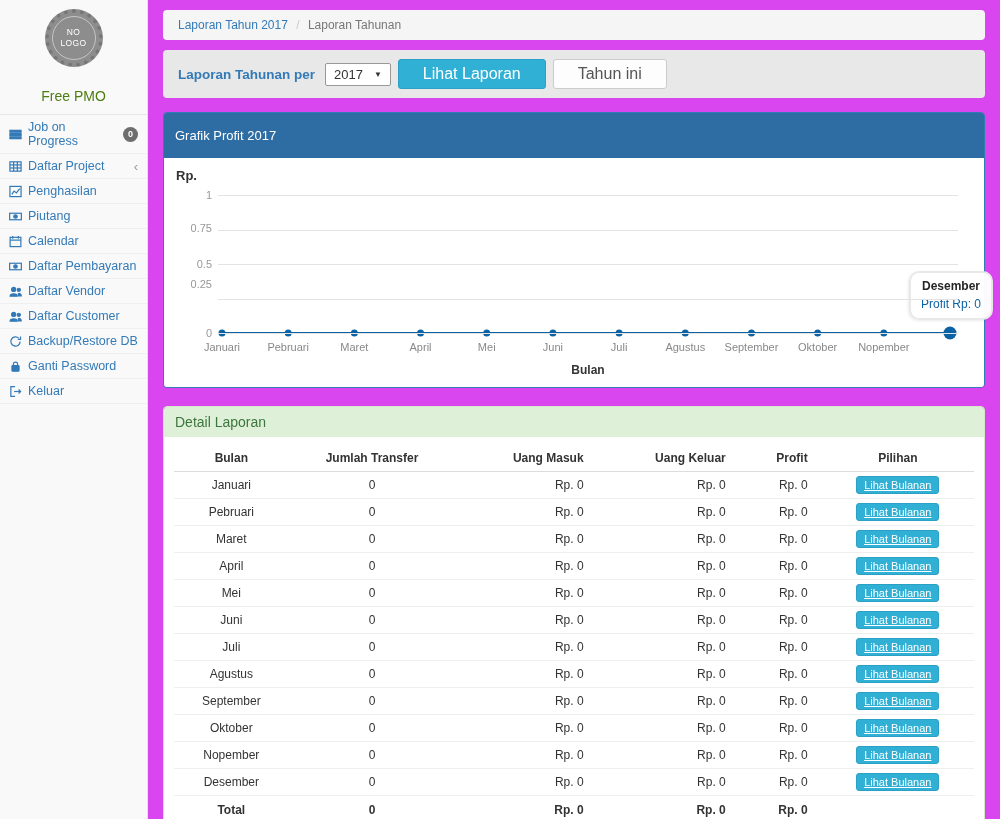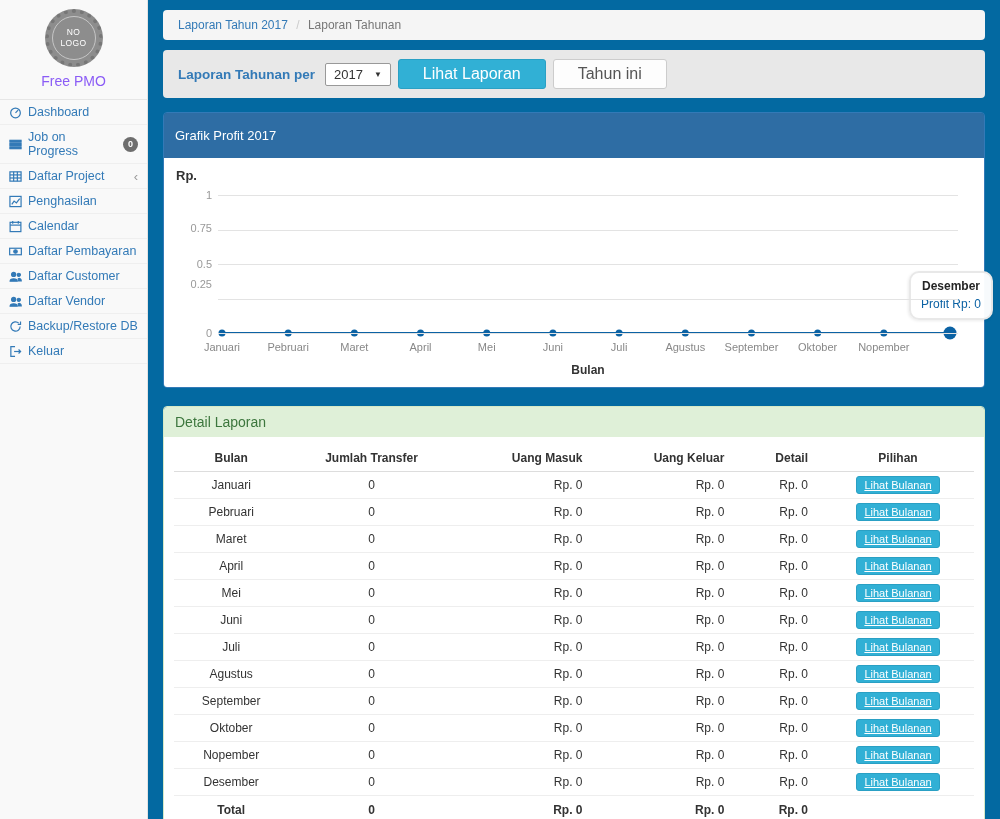--- a/index.html
+++ b/index.html
@@ -8,29 +8,29 @@
   a { text-decoration:none; }
 
   .page { display:flex; width:1000px; height:819px; }
 
   
   .sidebar { width:148px; flex-shrink:0; background:#f9f9f9; border-right:1px solid #e3e3e3; }
   .logo-wrap { padding:9px 0 10px; text-align:center; border-bottom:1px solid #e6e6e6; }
   .logo { position:relative; width:58px; height:58px; margin:0 auto; background:#8d8d8d; border:4px dotted #777; border-radius:50%; display:flex; align-items:center; justify-content:center; }
   .logo::after { content:""; position:absolute; inset:3px; border:1px solid #c6c6c6; border-radius:50%; }
   .logo-text { width:34px; color:#fff; font-size:8.5px; line-height:1.25; letter-spacing:.4px; text-align:center; }
-  .brand { margin-top:6px; color:#8b5cf6; font-size:14px; }
+  .brand { margin-top:21px; color:#4d7c0f; font-size:14px; }
   .nav a { display:flex; align-items:center; gap:6px; padding:5px 9px; border-bottom:1px solid #efefef; color:#337ab7; font-size:12.5px; }
   .si { width:13px; height:13px; flex-shrink:0; stroke:currentColor; fill:none; }
   .si * { stroke-width:1.3; }
   .badge0 { margin-left:auto; background:#6e6e6e; color:#fff; min-width:15px; height:15px; border-radius:8px; font-size:9px; line-height:15px; text-align:center; font-weight:bold; padding:0 2px; }
   .chev { margin-left:auto; color:#999; font-size:13px; line-height:1; }
 
   
-  .main { flex:1; display:flex; flex-direction:column; background:#0369a1; min-width:0; }
+  .main { flex:1; display:flex; flex-direction:column; background:#d946ef; min-width:0; }
   .content { flex:1; padding:10px 15px 0 15px; }
 
   .breadcrumb { background:#f5f5f5; border-radius:4px; padding:8px 15px; font-size:12px; color:#777; margin-bottom:10px; }
   .breadcrumb a { color:#337ab7; }
   .breadcrumb .sep { color:#ccc; margin:0 5px; }
 
   .filter-bar { background:#e8e8e8; border-radius:4px; padding:9px 15px; display:flex; align-items:center; gap:7px; margin-bottom:14px; }
   .filter-label { color:#337ab7; font-weight:bold; font-size:13.5px; margin-right:3px; }
   .year-select { background:#fff; border:1px solid #999; border-radius:2px; padding:3px 8px; font-size:13px; display:flex; align-items:center; gap:11px; cursor:default; }
   .year-select .caret { font-size:8px; color:#333; }
@@ -75,27 +75,20 @@
   <div class="sidebar">
     <div class="logo-wrap">
       <div class="logo">
         <div class="logo-text">NO LOGO</div>
       </div>
       <div class="brand">Free PMO</div>
     </div>
     <div class="nav">
       <a>
         <svg class="si" viewBox="0 0 14 14">
-            <circle cx="7" cy="7.5" r="5.2"></circle>
-            <line x1="7" y1="7.5" x2="9.8" y2="4.4"></line>
-          </svg>
-        <span>Dashboard</span>
-      </a>
-      <a>
-        <svg class="si" viewBox="0 0 14 14">
             <rect x="1" y="2.5" width="12" height="2" fill="currentColor"></rect>
             <rect x="1" y="6" width="12" height="2" fill="currentColor"></rect>
             <rect x="1" y="9.5" width="12" height="2" fill="currentColor"></rect>
           </svg>
         <span>Job on Progress</span>
         <span class="badge0">0</span>
       </a>
       <a>
         <svg class="si" viewBox="0 0 14 14">
             <rect x="1" y="2" width="12" height="10"></rect>
@@ -109,20 +102,27 @@
       </a>
       <a>
         <svg class="si" viewBox="0 0 14 14">
             <rect x="1" y="1.5" width="12" height="11"></rect>
             <polyline points="3,10 5.5,6.5 8,8.5 11.5,4"></polyline>
           </svg>
         <span>Penghasilan</span>
       </a>
       <a>
         <svg class="si" viewBox="0 0 14 14">
+            <rect x="0.7" y="3.5" width="12.6" height="7"></rect>
+            <circle cx="7" cy="7" r="1.9" fill="currentColor"></circle>
+          </svg>
+        <span>Piutang</span>
+      </a>
+      <a>
+        <svg class="si" viewBox="0 0 14 14">
             <rect x="1.2" y="2.5" width="11.6" height="10"></rect>
             <line x1="4" y1="1" x2="4" y2="4"></line>
             <line x1="10" y1="1" x2="10" y2="4"></line>
             <line x1="1.2" y1="5.5" x2="12.8" y2="5.5"></line>
           </svg>
         <span>Calendar</span>
       </a>
       <a>
         <svg class="si" viewBox="0 0 14 14">
             <rect x="0.7" y="3.5" width="12.6" height="7"></rect>
@@ -130,37 +130,44 @@
           </svg>
         <span>Daftar Pembayaran</span>
       </a>
       <a>
         <svg class="si" viewBox="0 0 14 14">
             <circle cx="5" cy="4.8" r="2.2" fill="currentColor"></circle>
             <path d="M1.2,12 c0,-3.4 7.6,-3.4 7.6,0 z" fill="currentColor"></path>
             <circle cx="10.6" cy="5.2" r="1.7" fill="currentColor"></circle>
             <path d="M9.8,11.8 h3.4 c0,-2.6 -2,-3.2 -3.2,-2.4 z" fill="currentColor"></path>
           </svg>
-        <span>Daftar Customer</span>
+        <span>Daftar Vendor</span>
       </a>
       <a>
         <svg class="si" viewBox="0 0 14 14">
             <circle cx="5" cy="4.8" r="2.2" fill="currentColor"></circle>
             <path d="M1.2,12 c0,-3.4 7.6,-3.4 7.6,0 z" fill="currentColor"></path>
             <circle cx="10.6" cy="5.2" r="1.7" fill="currentColor"></circle>
             <path d="M9.8,11.8 h3.4 c0,-2.6 -2,-3.2 -3.2,-2.4 z" fill="currentColor"></path>
           </svg>
-        <span>Daftar Vendor</span>
+        <span>Daftar Customer</span>
       </a>
       <a>
         <svg class="si" viewBox="0 0 14 14">
             <path d="M12,7 a5,5 0 1 1 -1.5,-3.6"></path>
             <polyline points="12.4,1.6 12.4,4.6 9.4,4.6"></polyline>
           </svg>
         <span>Backup/Restore DB</span>
+      </a>
+      <a>
+        <svg class="si" viewBox="0 0 14 14">
+            <rect x="3.2" y="6" width="7.6" height="6" rx="0.8" fill="currentColor"></rect>
+            <path d="M4.8,6 V4.4 a2.2,2.2 0 0 1 4.4,0 V6"></path>
+          </svg>
+        <span>Ganti Password</span>
       </a>
       <a>
         <svg class="si" viewBox="0 0 14 14">
             <path d="M6.5,1.8 H2 V12.2 H6.5"></path>
             <line x1="5.5" y1="7" x2="12.5" y2="7"></line>
             <polyline points="10.3,4.8 12.5,7 10.3,9.2"></polyline>
           </svg>
         <span>Keluar</span>
       </a>
     </div>
@@ -240,21 +247,21 @@
       <div class="panel success">
         <div class="panel-heading">Detail Laporan</div>
         <div class="panel-body">
           <table>
             <thead>
               <tr>
                 <th class="c">Bulan</th>
                 <th class="c">Jumlah Transfer</th>
                 <th class="r">Uang Masuk</th>
                 <th class="r">Uang Keluar</th>
-                <th class="r">Detail</th>
+                <th class="r">Profit</th>
                 <th class="c">Pilihan</th>
               </tr>
             </thead>
             <tbody>
                 <tr>
                   <td class="c">Januari</td>
                   <td class="c">0</td>
                   <td class="r">Rp. 0</td>
                   <td class="r">Rp. 0</td>
                   <td class="r">Rp. 0</td>

